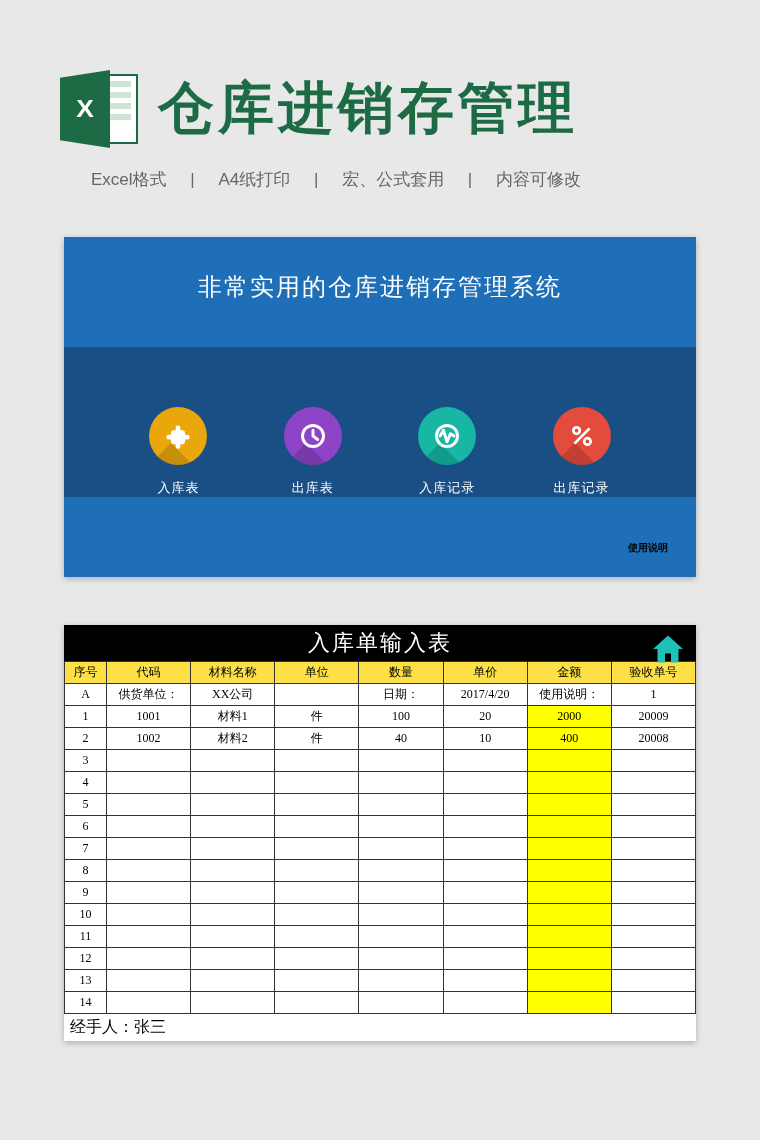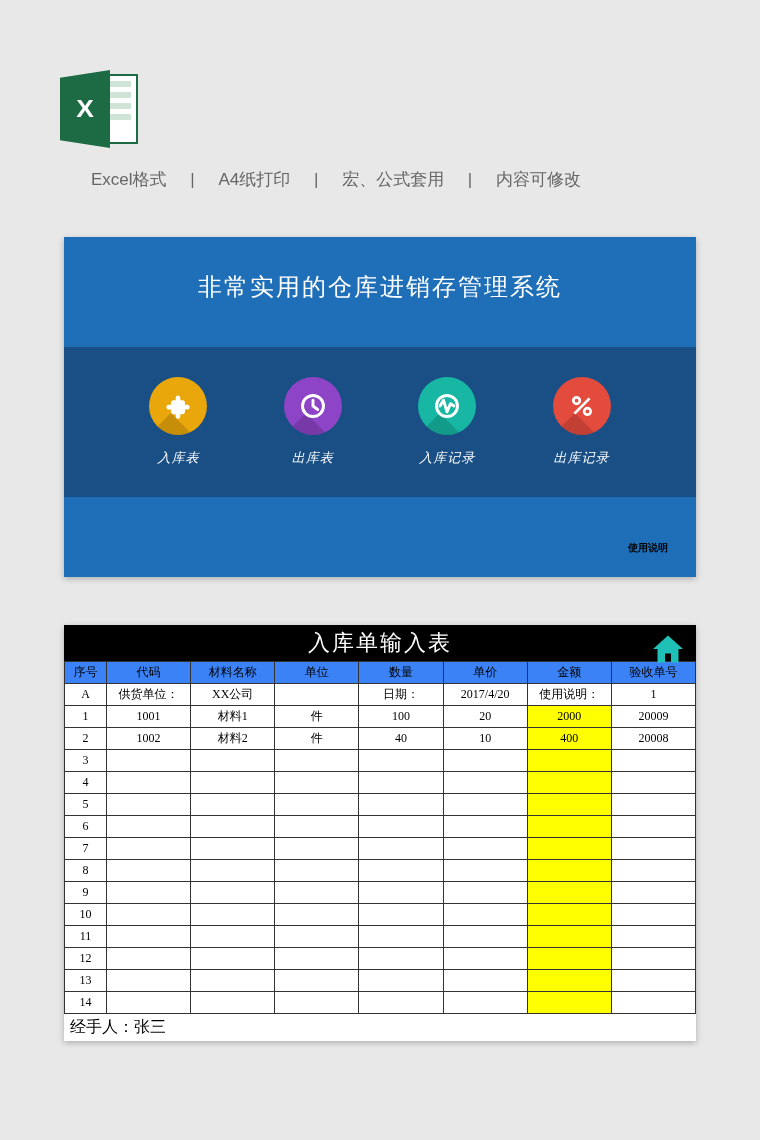--- a/index.html
+++ b/index.html
@@ -84,23 +84,22 @@
     font-weight: 500;
     letter-spacing: 2px;
   }
   .card1 .band {
     position: absolute;
     left: 0; right: 0; top: 110px;
     height: 150px;
     background: #1a4f86;
     display: flex;
     justify-content: space-evenly;
-    align-items: center;
+    align-items: flex-end;
     padding: 0 28px;
-    font-style: italic;
   }
   .menu-item {
     display: flex;
     flex-direction: column;
     align-items: center;
     width: 96px;
   }
   .menu-item .circ {
     width: 58px; height: 58px;
     border-radius: 50%;
@@ -177,21 +176,21 @@
     border: 1px solid #333;
     height: 22px;
     text-align: center;
     padding: 0 2px;
     overflow: hidden;
     white-space: nowrap;
   }
   .sheet col.c-seq { width: 42px; }
   .sheet .info-row td { border: 1px solid #333; }
   .sheet thead th {
-    background: #3b82f6;
+    background: #fde047;
     font-weight: normal;
   }
   .sheet .col-amount { background: #ffff00; }
   .handler {
     font-size: 16px;
     padding: 3px 6px;
     border-top: none;
     font-family: Liberation Mono, monospace;
   }
 </style>
@@ -203,20 +202,21 @@
     <div class="back">
       <div class="line"></div>
         <div class="line"></div>
         <div class="line"></div>
         <div class="line"></div>
     </div>
     <div class="front">
         <span>X</span>
       </div>
   </div>
+  <div class="main-title">仓库进销存管理</div>
 </div>
 <div class="sub-row">
   <span>Excel格式</span> |
   <span>A4纸打印</span> |
   <span>宏、公式套用</span> |
   <span>内容可修改</span>
 </div>
 
 <div class="card1">
   <div class="system-title">非常实用的仓库进销存管理系统</div>

